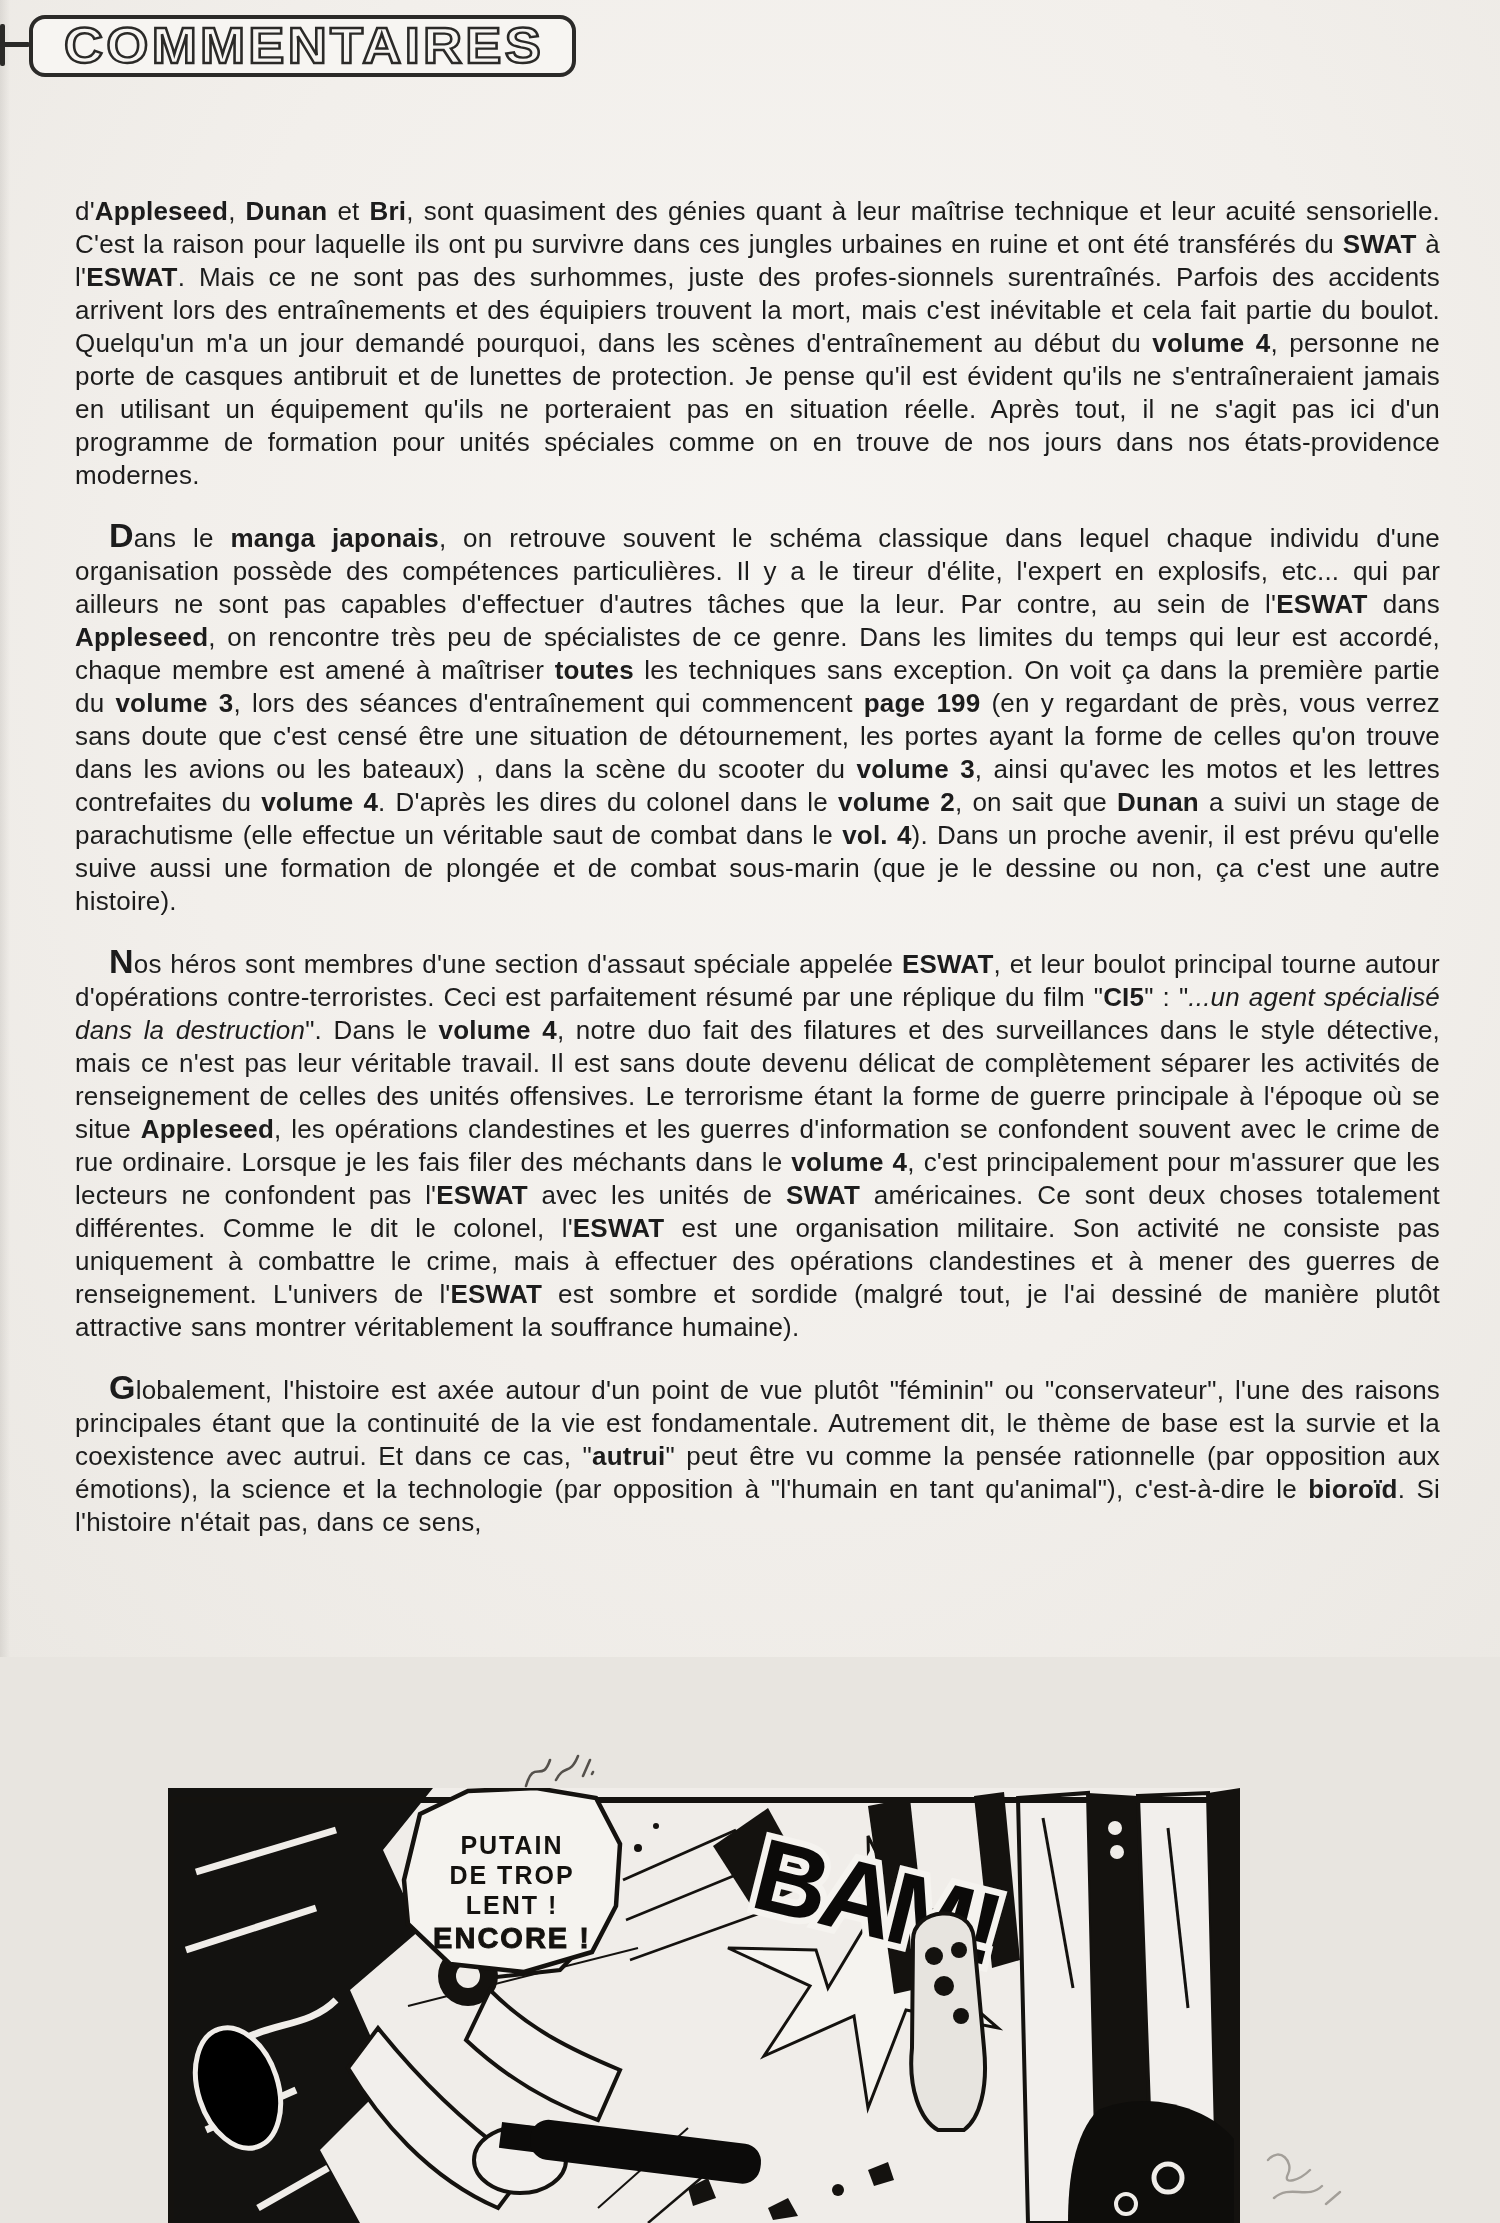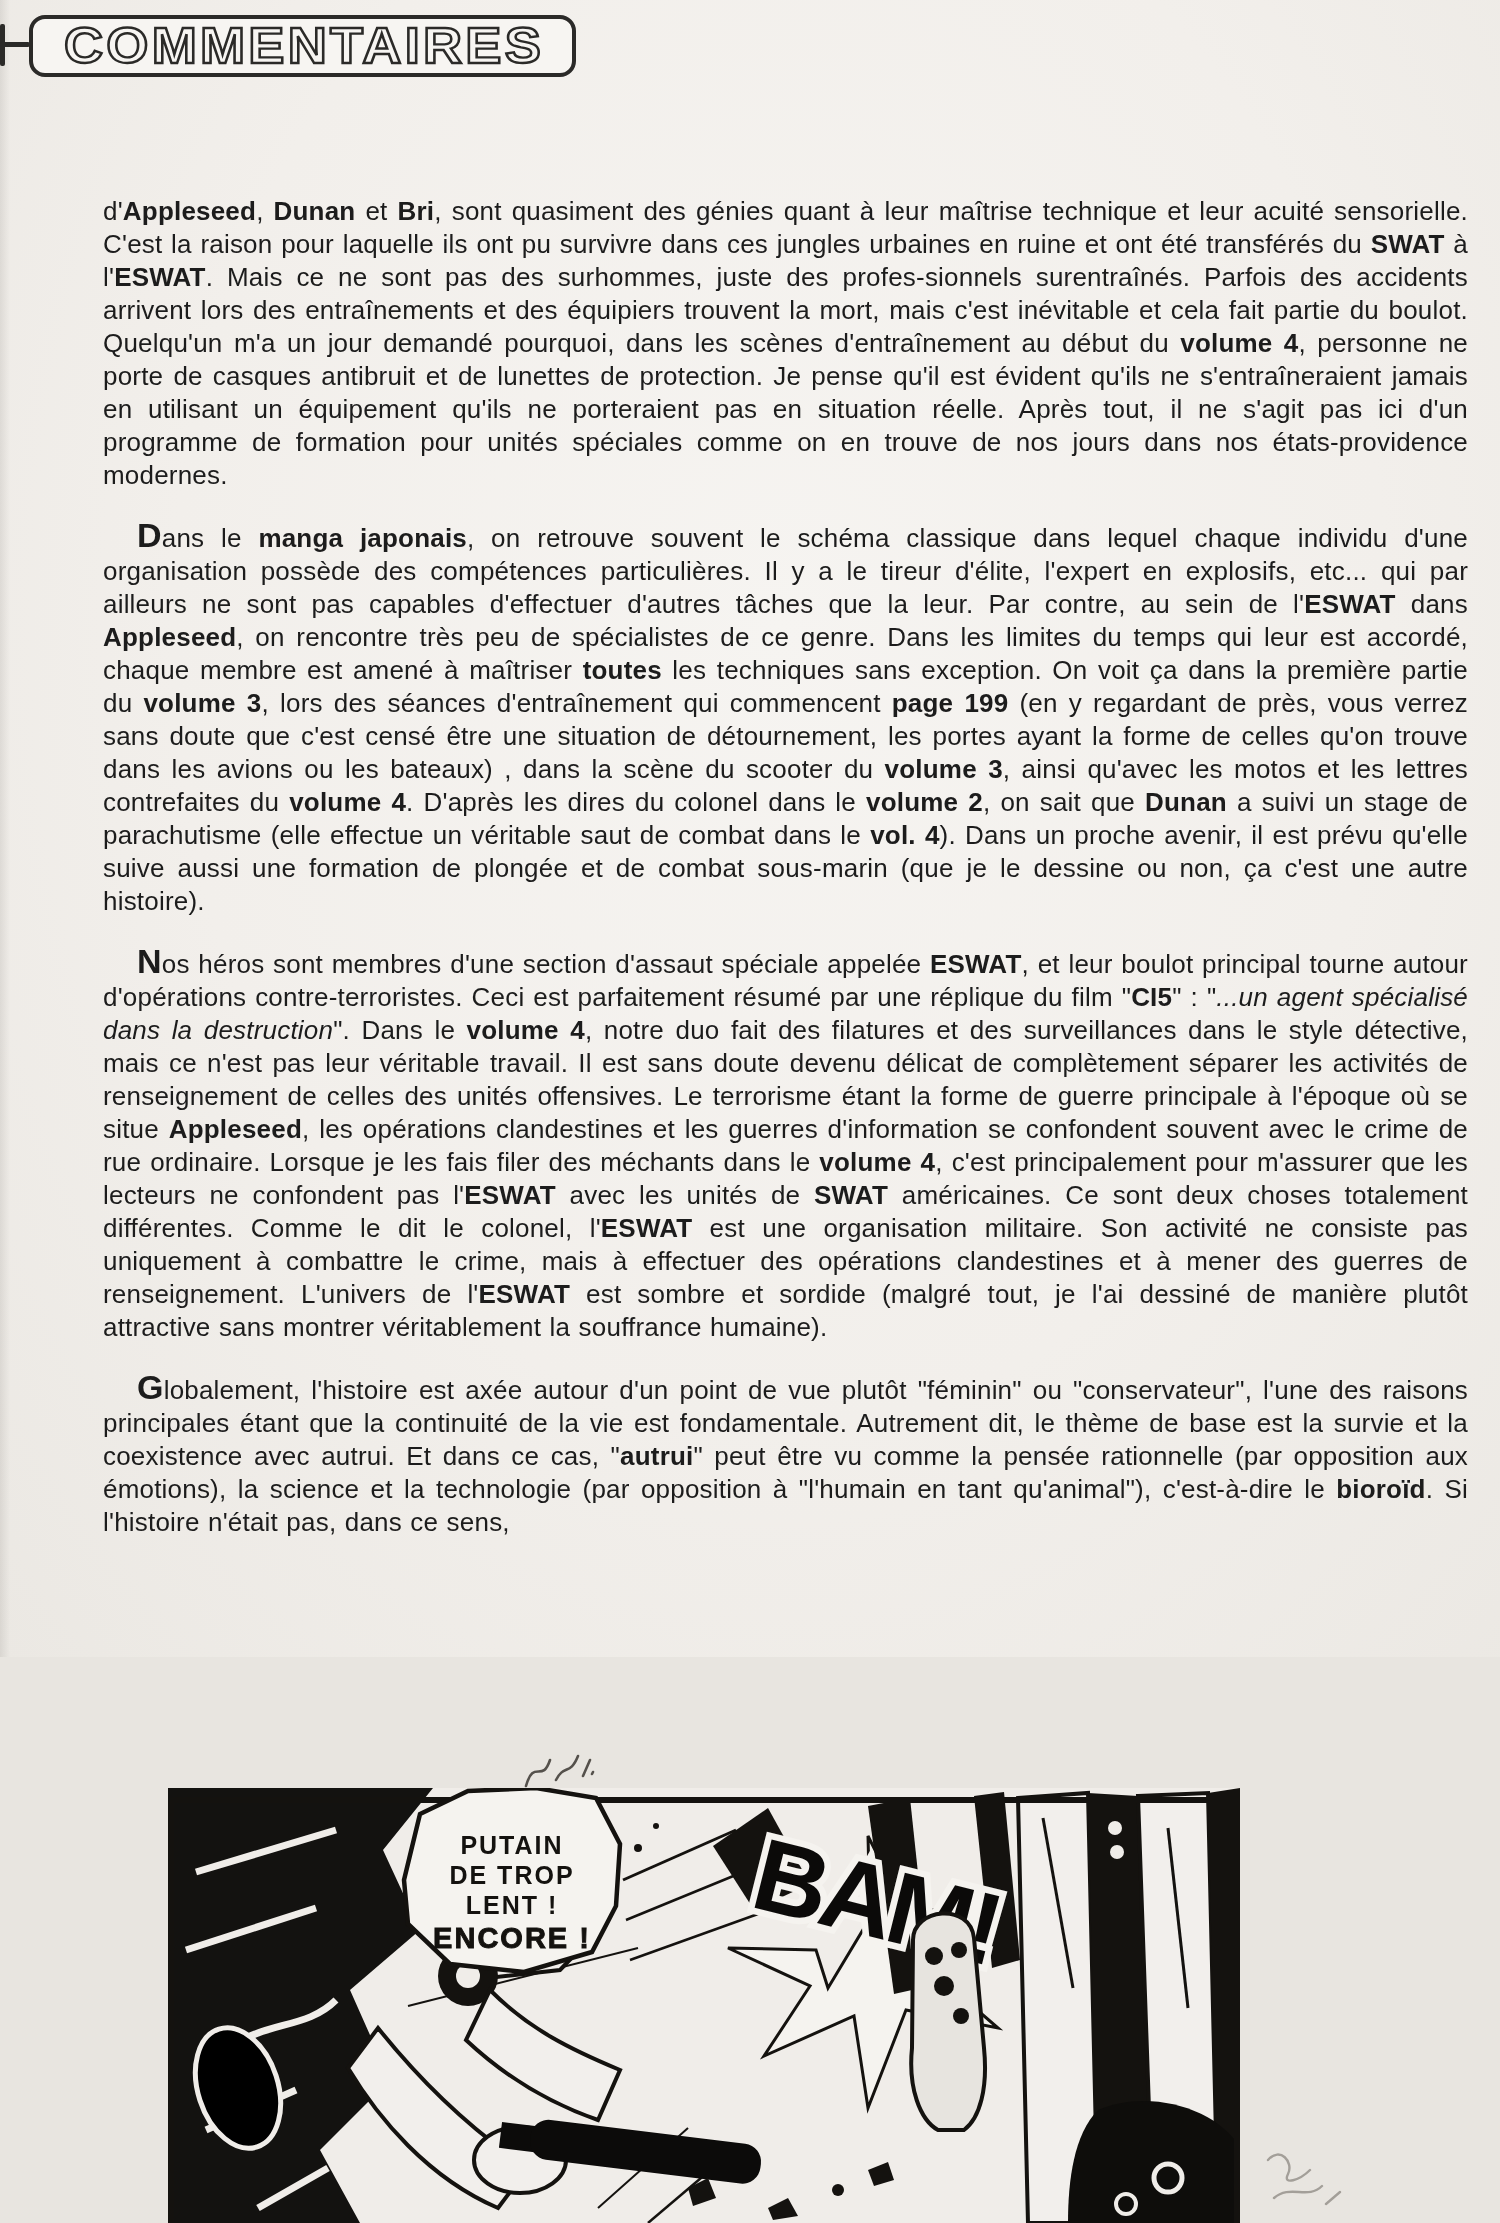--- a/index.html
+++ b/index.html
@@ -23,21 +23,21 @@
     position:absolute;left:0;top:42px;width:30px;height:5px;background:#2b2a28;border-radius:2px;
   }
   .header-connector-v{
     position:absolute;left:0;top:24px;width:5px;height:42px;background:#2b2a28;border-radius:2px;
   }
   .header-box-svg{position:absolute;left:28px;top:14px;}
   
   .article{
     position:absolute;left:75px;top:195px;width:1365px;
     font-size:26px;line-height:33px;color:#1c1c1c;
-    text-align:justify;letter-spacing:0.2px;word-spacing:1px;margin-left:28px;
+    text-align:justify;letter-spacing:0.2px;word-spacing:1px;
   }
   .article p{margin:0 0 30px 0;}
   .article p.indented{text-indent:34px;}
   .b{font-weight:bold;}
   .i{font-style:italic;}
   .lettrine{font-weight:bold;font-size:34px;line-height:0;}
   
   .comic-panel{position:absolute;left:168px;top:1788px;}
   .scribble-top{position:absolute;left:520px;top:1746px;}
   .scribble-right{position:absolute;left:1260px;top:2140px;opacity:0.55;}

